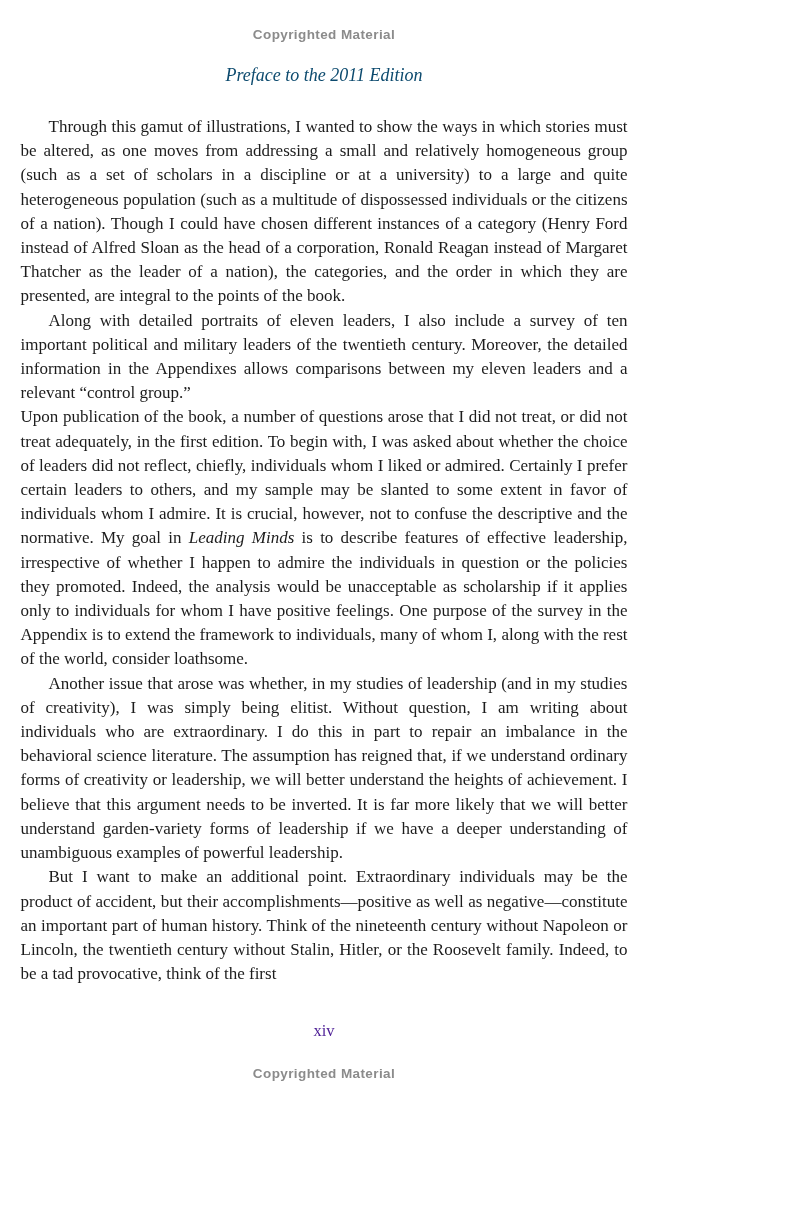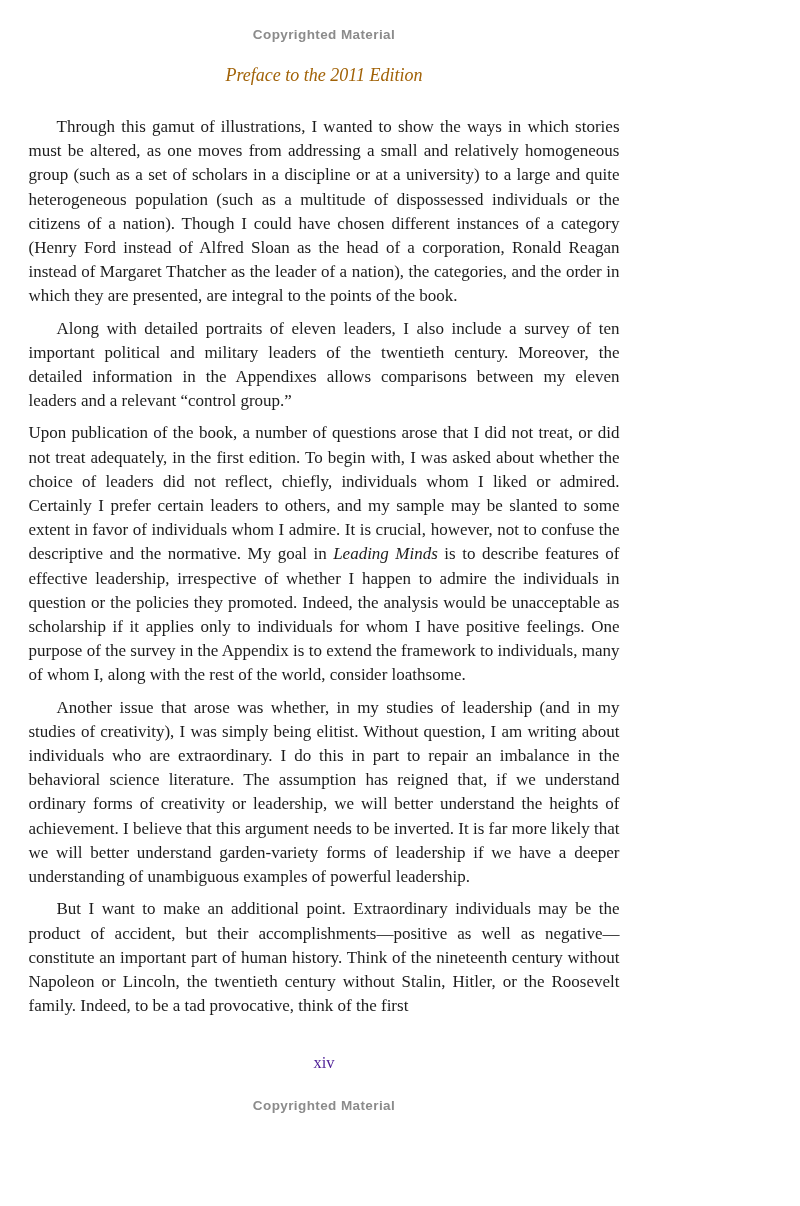--- a/index.html
+++ b/index.html
@@ -24,30 +24,30 @@
     letter-spacing: 0.4px;
     color: #8b8b8b;
   }
   .copyright-top { padding-top: 27px; }
   .preface-title {
     margin: 23px 0 0 0;
     text-align: center;
     font-style: italic;
     font-weight: normal;
     font-size: 18px;
-    color: #a16207;
+    color: #0c4a6e;
   }
   .text-block {
     width: 607px;
     margin: 29px auto 0 auto;
     text-align: justify;
     font-size: 17px;
     line-height: 24.2px;
   }
-  .para { margin: 8px; }
+  .para { margin: 0; }
   .para.indent { text-indent: 28px; }
   .para em { font-style: italic; }
   .section-heading {
     margin: 29px 0 17px 0;
     text-align: center;
     font-weight: bold;
     font-size: 19px;
     letter-spacing: 1px;
     color: #1c1c1c;
   }

